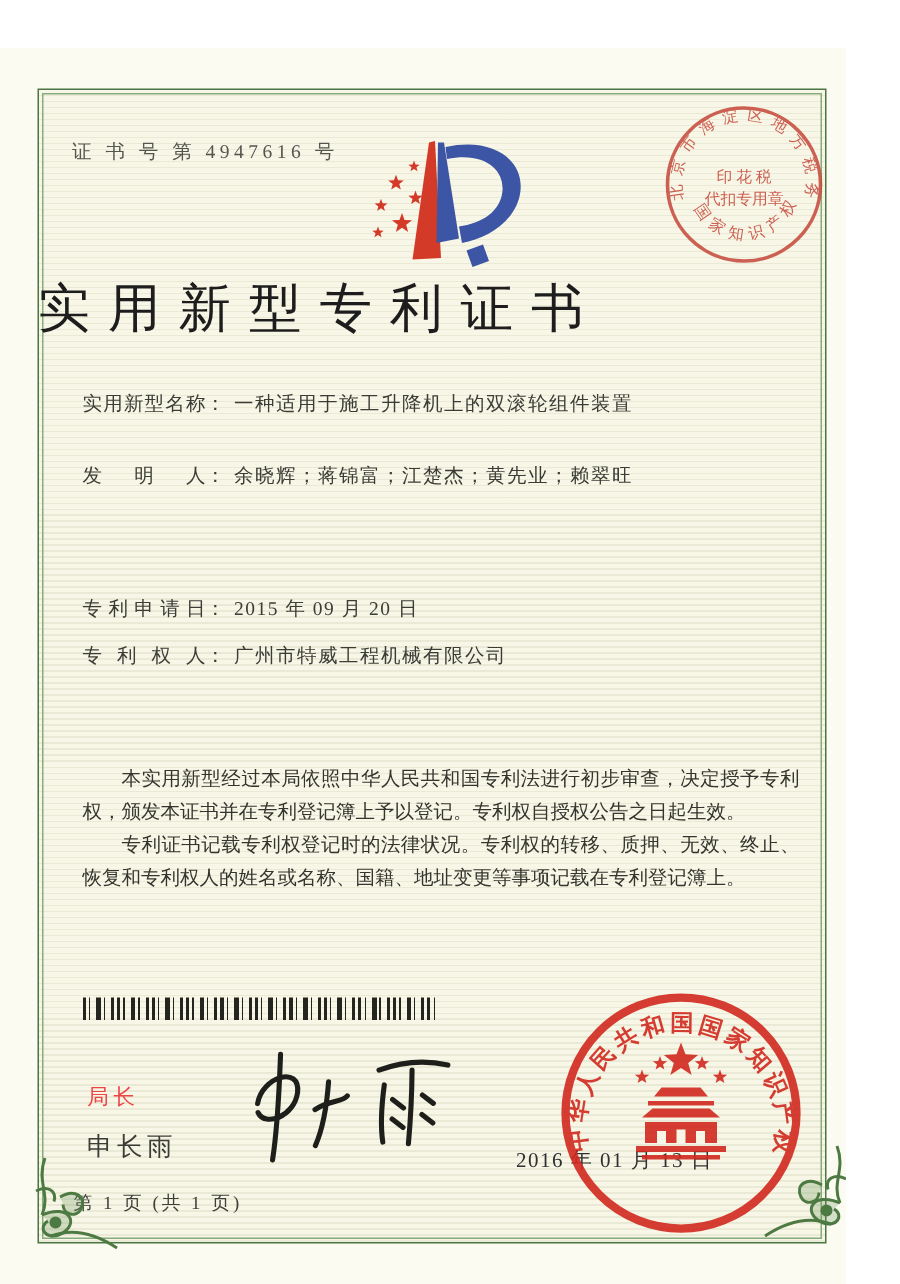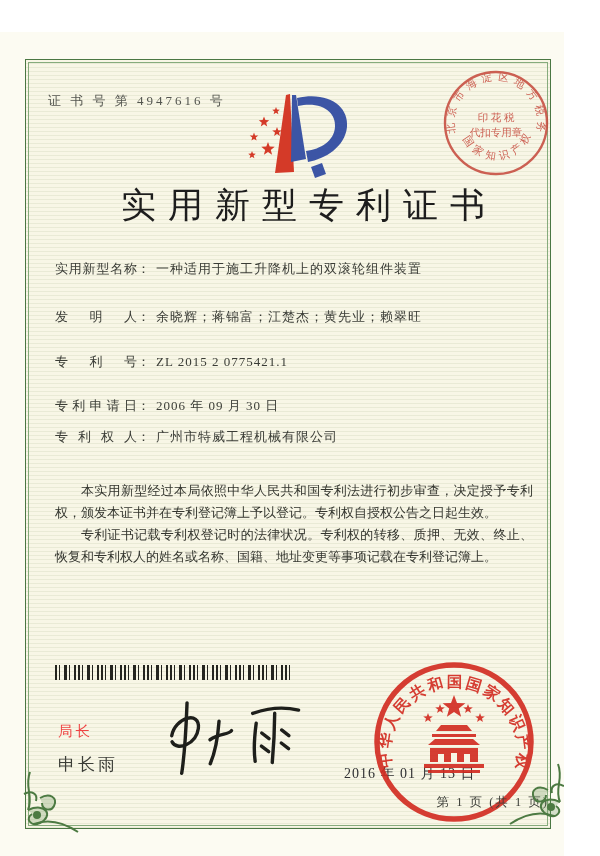--- a/index.html
+++ b/index.html
@@ -7,43 +7,43 @@
         font-family:"Liberation Serif","DejaVu Serif",serif;margin-top:32px;}
   .paper{position:absolute;left:0;top:0;width:586px;height:838px;background:#fcfbf2;
          border-right:6px solid #44474a;border-bottom:7px solid #3b3e41;}
   .frame{position:absolute;left:25px;top:27px;width:524px;height:768px;
          border:1.5px solid #4a7743;background:#f8f6e6;
          background-image:repeating-linear-gradient(0deg, rgba(150,165,120,0.15) 0px, rgba(150,165,120,0.15) 1px, transparent 1px, transparent 4px);}
   .frame-inner{position:absolute;left:2px;top:2px;right:2px;bottom:2px;border:1px solid #86ab7c;}
   .cert-number{position:absolute;left:48px;top:60px;font-size:13px;letter-spacing:3px;color:#53554f;}
   .logo{position:absolute;left:237px;top:56px;width:130px;height:94px;}
   .tax-stamp{position:absolute;left:440px;top:35px;width:112px;height:112px;opacity:0.85;}
-  .title{position:absolute;left:25px;top:150px;width:524px;text-align:center;
-         font-size:35px;letter-spacing:12px;color:#1d1d1d;font-weight:400;padding-left:22px;}
+  .title{position:absolute;left:25px;top:150px;width:524px;text-align:left;
+         font-size:35px;letter-spacing:12px;color:#1d1d1d;font-weight:400;}
   .field-row{position:absolute;left:55px;font-size:13px;color:#3a3c36;white-space:nowrap;}
   .f-label{display:inline-block;width:82px;text-align:justify;text-align-last:justify;}
   .f-colon{display:inline-block;}
   .f-value{margin-left:6px;letter-spacing:1px;}
-  .paras{position:absolute;left:55px;top:448px;width:478px;font-size:13px;line-height:22px;
+  .paras{position:absolute;left:55px;top:476px;width:478px;font-size:13px;line-height:22px;
          color:#33352e;text-align:justify;}
   .paras p{margin:0;text-indent:2em;}
   .barcode{position:absolute;left:55px;top:633px;width:236px;height:15px;
     background:repeating-linear-gradient(90deg,
       #24251f 0 2px, transparent 2px 4px,
       #24251f 4px 5px, transparent 5px 9px,
       #24251f 9px 12px, transparent 12px 14px,
       #24251f 14px 15px, transparent 15px 19px,
       #24251f 19px 21px, transparent 21px 23px);}
   .director-title{position:absolute;left:58px;top:690px;font-size:14.5px;letter-spacing:3px;color:#ef4444;}
   .director-name{position:absolute;left:58px;top:721px;font-size:17px;letter-spacing:3px;color:#3b3d37;}
   .signature{position:absolute;left:158px;top:662px;width:170px;height:90px;transform:rotate(-3deg);}
   .seal-date{position:absolute;left:344px;top:733px;font-size:14px;letter-spacing:1px;color:#2f3032;}
   .official-seal{position:absolute;left:372px;top:628px;width:164px;height:164px;opacity:0.9;}
-  .footer{position:absolute;left:25px;top:762px;width:524px;text-align:right;
-          font-size:12.5px;letter-spacing:2px;color:#3d3f39;}
+  .footer{position:absolute;left:25px;top:762px;width:524px;text-align:left;
+          font-size:12.5px;letter-spacing:2px;color:#3d3f39;padding-left:24px;}
   .orn{position:absolute;width:66px;height:66px;}
   .orn-left{left:20px;top:738px;}
   .orn-right{left:502px;top:730px;transform:scaleX(-1);}
   .seal-text{font-family:"Liberation Serif","DejaVu Serif",serif;}
 </style>
 </head>
 <body>
 
 <div class="page">
   <div class="paper">
@@ -83,25 +83,22 @@
     </svg>
 
     <div class="title">实用新型专利证书</div>
 
     <div class="field-row" style="top:228px">
       <span class="f-label">实用新型名称</span><span class="f-colon">：</span><span class="f-value">一种适用于施工升降机上的双滚轮组件装置</span>
     </div>
     <div class="field-row" style="top:276px">
       <span class="f-label">发明人</span><span class="f-colon">：</span><span class="f-value">余晓辉；蒋锦富；江楚杰；黄先业；赖翠旺</span>
     </div>
-    <div class="field-row" style="top:321px">
-      <span class="f-label">专利号</span><span class="f-colon">：</span><span class="f-value">ZL 2015 2 0775421.1</span>
-    </div>
     <div class="field-row" style="top:365px">
-      <span class="f-label">专利申请日</span><span class="f-colon">：</span><span class="f-value">2006 年 09 月 30 日</span>
+      <span class="f-label">专利申请日</span><span class="f-colon">：</span><span class="f-value">2015 年 09 月 20 日</span>
     </div>
     <div class="field-row" style="top:396px">
       <span class="f-label">专利权人</span><span class="f-colon">：</span><span class="f-value">广州市特威工程机械有限公司</span>
     </div>
 
     <div class="paras">
       <p>本实用新型经过本局依照中华人民共和国专利法进行初步审查，决定授予专利权，颁发本证书并在专利登记簿上予以登记。专利权自授权公告之日起生效。</p>
       <p>专利证书记载专利权登记时的法律状况。专利权的转移、质押、无效、终止、恢复和专利权人的姓名或名称、国籍、地址变更等事项记载在专利登记簿上。</p>
     </div>
 

